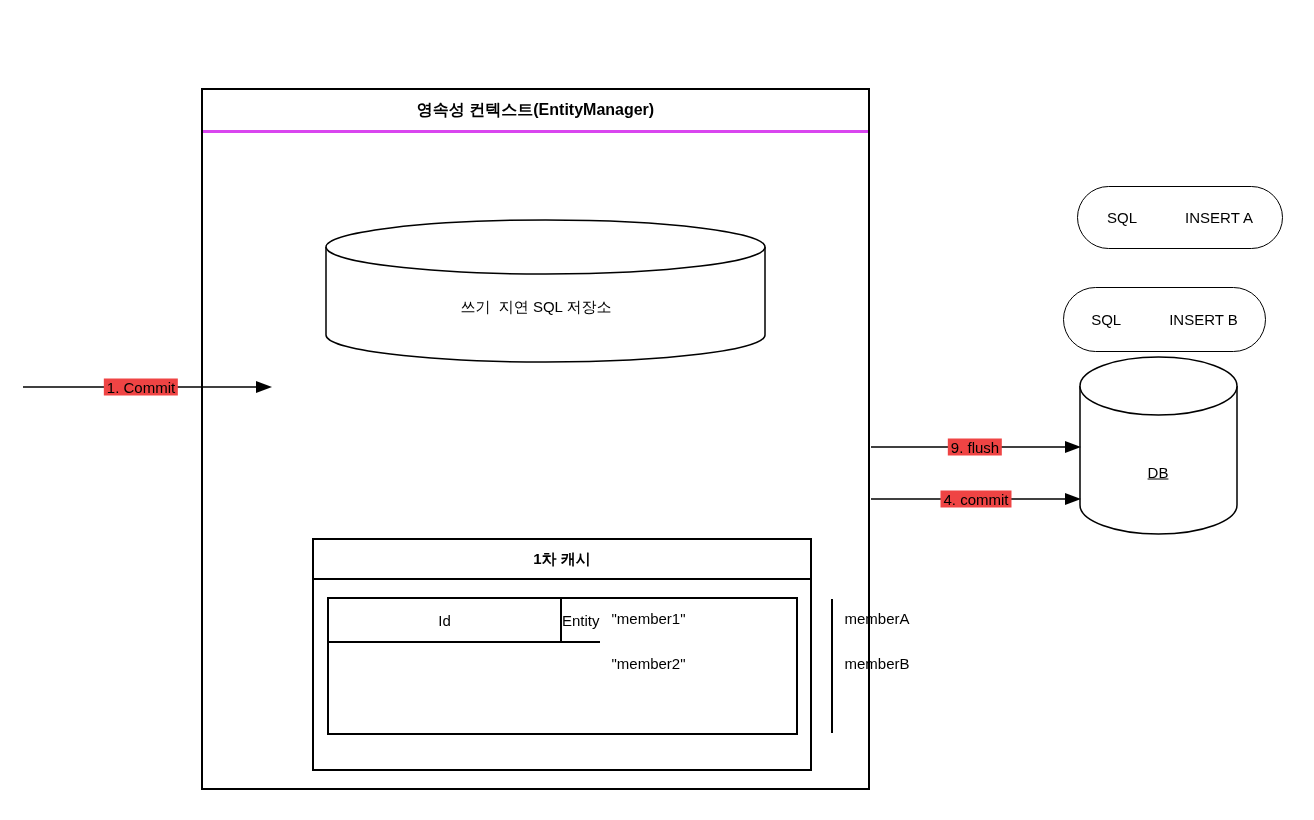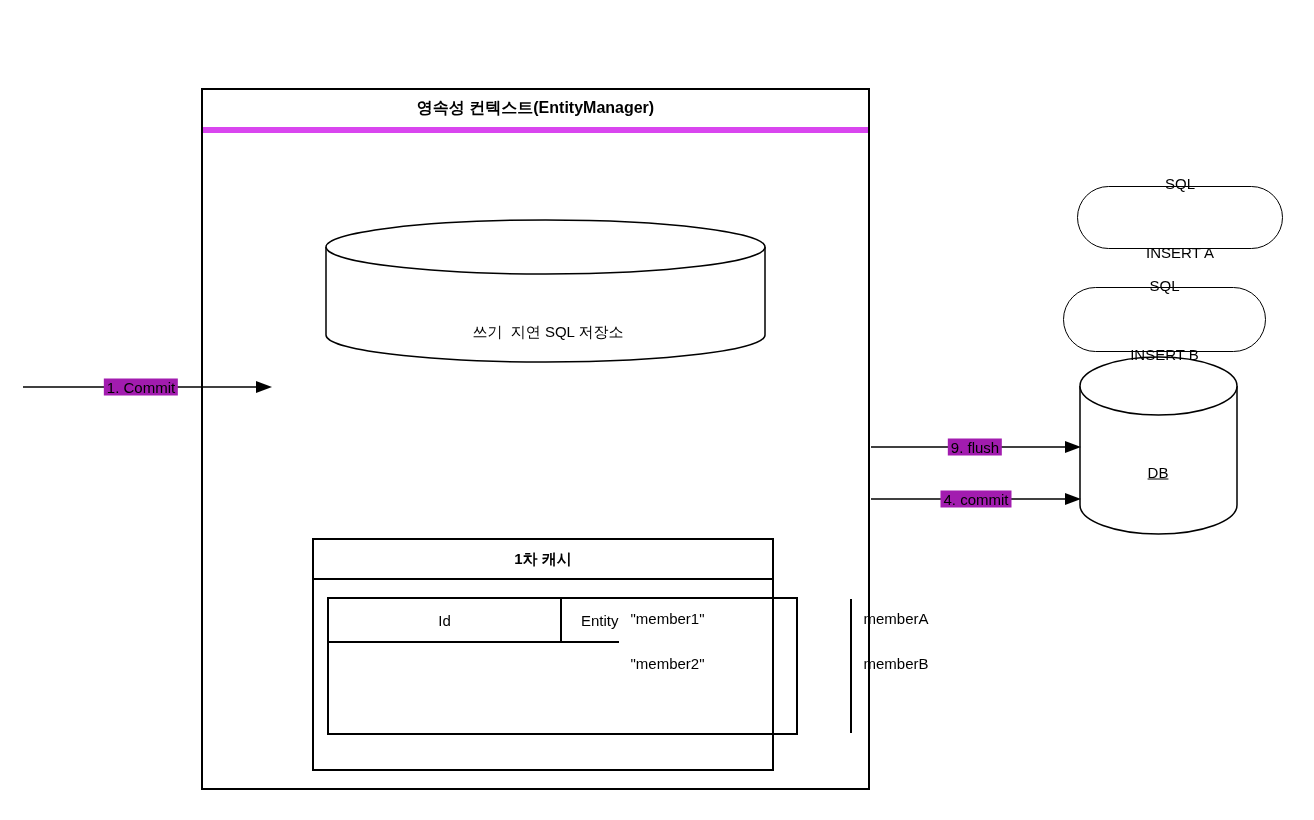--- a/index.html
+++ b/index.html
@@ -33,33 +33,33 @@
     border: 2px solid #000000;
     box-sizing: border-box;
     background: transparent;
   }
   .big-box-titlebar {
     position: absolute;
     left: 0;
     top: 0;
     width: 100%;
     height: 43px;
-    border-bottom: 6px solid #d946ef;
+    border-bottom: 3px solid #d946ef;
     box-sizing: border-box;
     display: flex;
     align-items: center;
     justify-content: center;
     font-size: 16px;
     font-weight: bold;
   }
   .cache-box {
     position: absolute;
     left: 312px;
     top: 538px;
-    width: 462px;
+    width: 500px;
     height: 233px;
     border: 2px solid #000000;
     box-sizing: border-box;
     background: transparent;
   }
   .cache-titlebar {
     position: absolute;
     left: 0;
     top: 0;
     width: 100%;
@@ -90,52 +90,51 @@
     height: 44px;
     border-bottom: 2px solid #000000;
     box-sizing: border-box;
     flex: none;
   }
   .cache-table-body {
     display: flex;
     flex: 1;
   }
   .col-id { width: 233px; border-right: 2px solid #000000; box-sizing: border-box; }
-  .col-entity { flex: 1; padding-left: 19px; }
+  .col-entity { flex: 1; }
   .th-cell {
     display: flex;
     align-items: center;
     justify-content: center;
   }
   .td-cell {
     display: flex;
     flex-direction: column;
     padding: 11px 0 0 12px;
     box-sizing: border-box;
   }
   .td-line { height: 18px; line-height: 18px; }
   .td-gap { height: 27px; }
   
   .float-label {
     position: absolute;
     transform: translate(-50%, -50%);
     font-size: 15px;
     white-space: nowrap;
   }
-  .on-line { background: #a21caf; padding: 0 3px; }
+  .on-line { background: #ef4444; padding: 0 3px; }
   .store-label { white-space: pre; }
   
   .pill {
     position: absolute;
     border: 1.5px solid #000000;
     border-radius: 33px;
     background: #ffffff;
     box-sizing: border-box;
     display: flex;
-    flex-direction: column;
     align-items: center;
     justify-content: center;
     font-size: 15px;
     line-height: 21px;
     text-align: center;
     gap: 48px;
   }
   .pill-a { left: 1077px; top: 186px; width: 206px; height: 63px; }
   .pill-b { left: 1063px; top: 287px; width: 203px; height: 65px; }
 </style>
@@ -169,21 +168,21 @@
     <g stroke="#000000" stroke-width="1.5">
       <line x1="871" y1="499" x2="1066" y2="499"></line>
       <polygon points="1081,499 1065,493 1065,505" fill="#000000" stroke="none"></polygon>
     </g>
   </svg>
 
   <div class="big-box">
     <div class="big-box-titlebar">영속성 컨텍스트(EntityManager)</div>
   </div>
 
-  <div class="float-label store-label" style="left:548px; top:307px;margin-top:25px;">쓰기  지연 SQL 저장소</div>
+  <div class="float-label store-label" style="left:536px; top:307px;">쓰기  지연 SQL 저장소</div>
 
   <div class="cache-box">
     <div class="cache-titlebar">1차 캐시</div>
   </div>
 
   <div class="cache-table">
     <div class="cache-table-header">
       <div class="col-id th-cell">Id</div>
       <div class="col-entity th-cell">Entity</div>
     </div>

